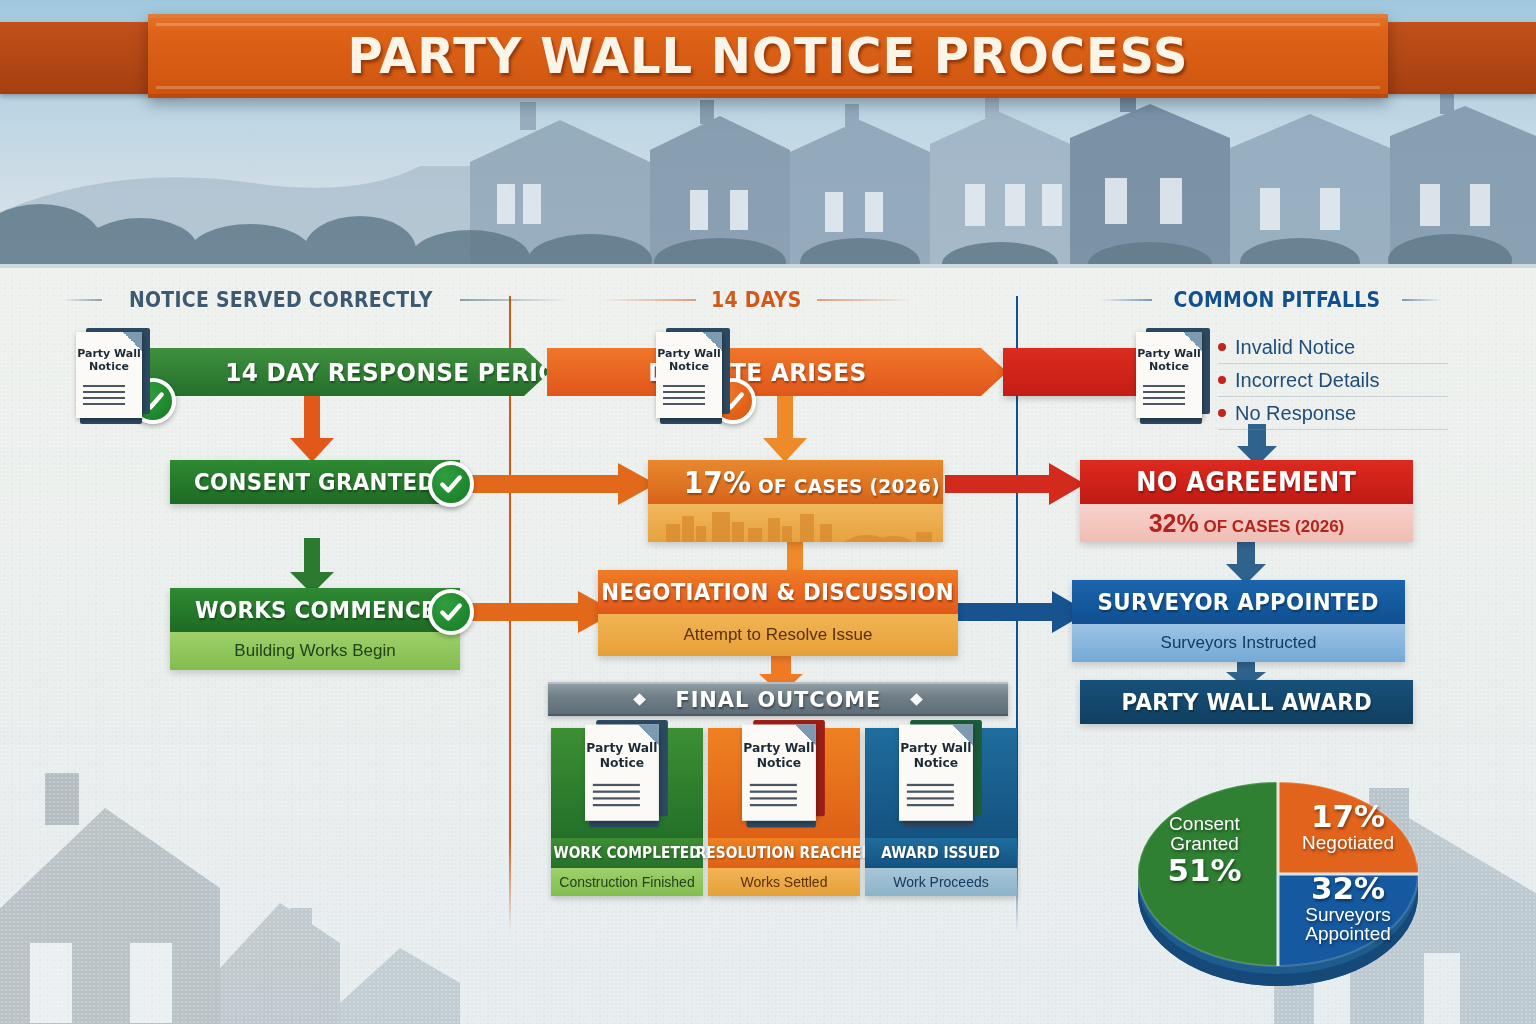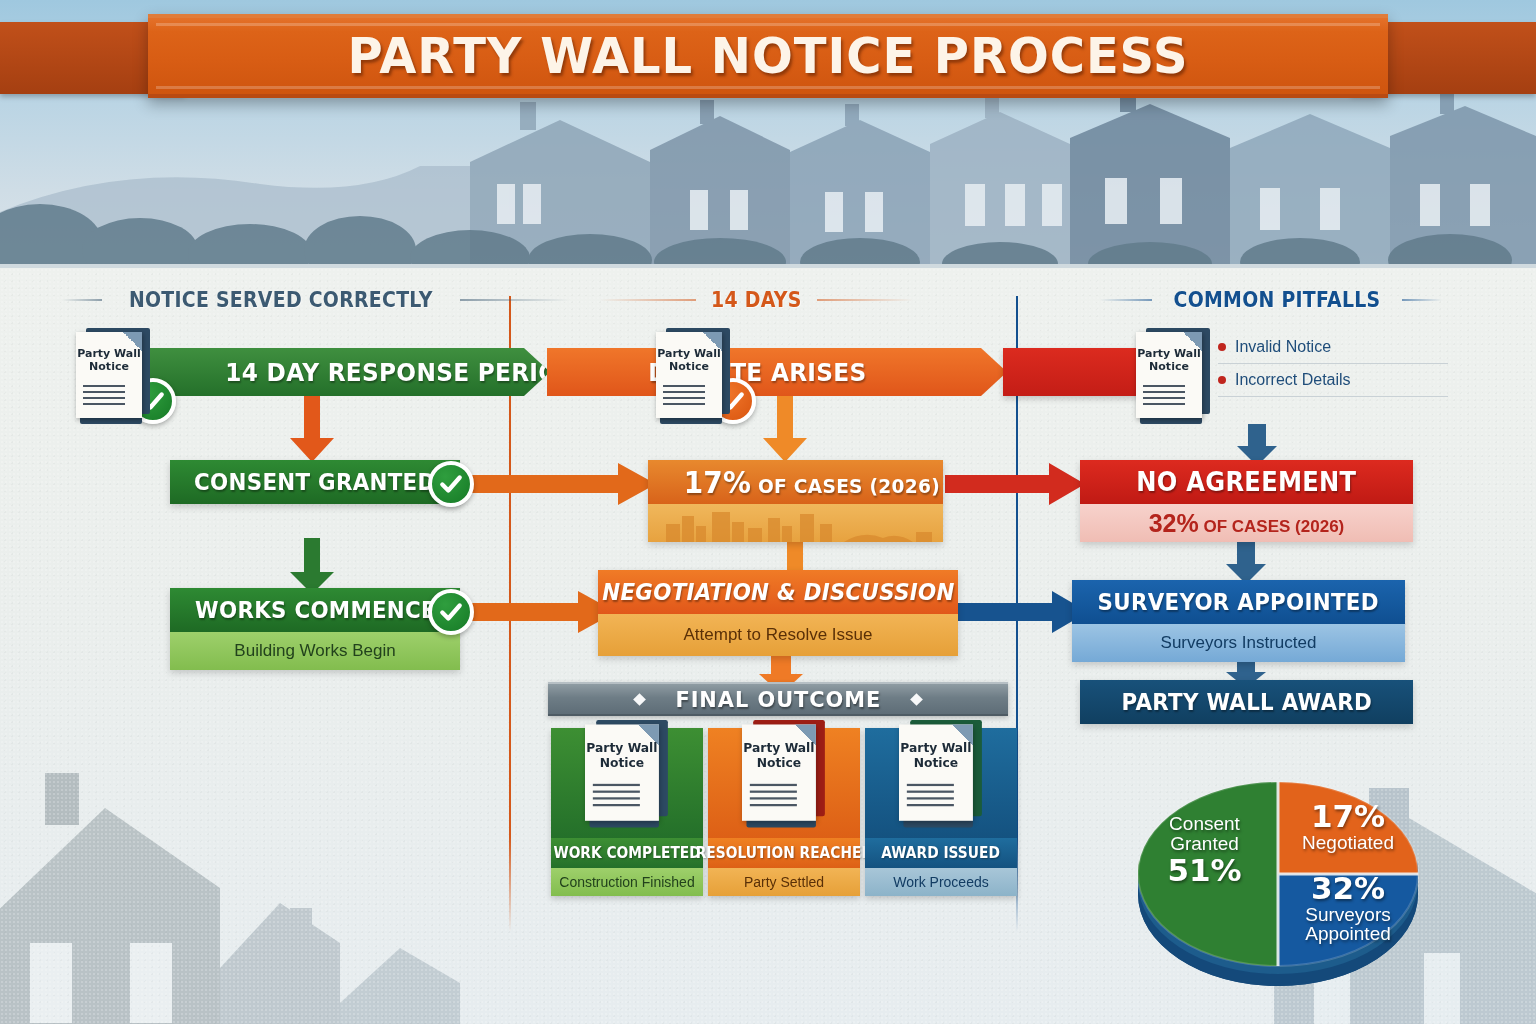--- a/index.html
+++ b/index.html
@@ -99,21 +99,21 @@
              font-family:"DejaVu Sans", sans-serif; font-weight:bold; font-size:11px; line-height:13px;
              color:#1d2b38; }
   .doc .lines { position:absolute; left:7px; top:53px; width:42px; }
   .doc .lines div { height:2px; background:#4a5663; margin-bottom:4px; }
 
   
   .pitfalls { position:absolute; z-index:8; }
   .pitfalls .pf { display:flex; align-items:center; gap:9px; height:33px;
                   border-bottom:1px solid rgba(120,140,160,.30); }
   .pitfalls .dot { width:8px; height:8px; border-radius:50%; background:#c0261e; flex:none; }
-  .pitfalls .ptx { font-size:16px; color:#1f4d7a; white-space:nowrap; }
+  .pitfalls .ptx { font-size:20px; color:#1f4d7a; white-space:nowrap; }
 
   
   .fo-bar { position:absolute; z-index:7; height:34px; display:flex; align-items:center;
             justify-content:center; gap:26px;
             background:linear-gradient(180deg,#8f9ca3 0%, #6e7d86 45%, #5e6d77 100%);
             box-shadow:0 2px 5px rgba(0,0,0,.22);
             border-top:2px solid #b6bfc4; border-bottom:2px solid #4e5b64; }
   .fo-bar .lbl { font-family:"DejaVu Sans", sans-serif; font-weight:bold; font-size:22px; color:#fff;
                  letter-spacing:1px; transform:scaleX(.95); text-shadow:1px 2px 2px rgba(0,0,0,.4); }
   .fo-bar .dia { width:9px; height:9px; background:#fff; transform:rotate(45deg); opacity:.95; }
@@ -344,20 +344,24 @@
 
   <div class="pitfalls" style="left:1218px; top:331px; width:230px;">
     <div class="pf">
       <div class="dot"></div>
       <div class="ptx">Invalid Notice</div>
     </div>
     <div class="pf">
       <div class="dot"></div>
       <div class="ptx">Incorrect Details</div>
     </div>
+    <div class="pf">
+      <div class="dot"></div>
+      <div class="ptx">No Response</div>
+    </div>
   </div>
 
   <svg class="arr-d" style="left:288px; top:396px; width:48px; height:66px;" viewBox="0 0 48 66">
     <path d="M16,0 H32 V42 H46 L24,66 L2,42 H16 Z" fill="#e2581a"></path>
   </svg>
   <svg class="arr-d" style="left:761px; top:396px; width:48px; height:66px;" viewBox="0 0 48 66">
     <path d="M16,0 H32 V42 H46 L24,66 L2,42 H16 Z" fill="#ef8a28"></path>
   </svg>
   <svg class="arr-d" style="left:1235px; top:424px; width:44px; height:42px;" viewBox="0 0 44 42">
     <path d="M13,0 H31 V22 H42 L22,42 L2,22 H13 Z" fill="#2f628d"></path>
@@ -423,21 +427,21 @@
         </g>
       </svg>
     </div>
   </div>
 
   <svg class="arr-d" style="left:771px; top:538px; width:48px; height:56px;" viewBox="0 0 48 56">
     <path d="M16,0 H32 V34 H46 L24,56 L2,34 H16 Z" fill="#ef8a28"></path>
   </svg>
 
   <div class="card" style="left:598px; top:570px; width:360px;">
-    <div class="hd" style="background:linear-gradient(180deg,#f07b26,#e1571a);font-style:italic;">
+    <div class="hd" style="background:linear-gradient(180deg,#f07b26,#e1571a);">
       <b>NEGOTIATION &amp; DISCUSSION</b>
     </div>
     <div class="sb" style="background:linear-gradient(180deg,#f2b455,#e6a038); height:42px;">
       <i style="color:#5a3007;">Attempt to Resolve Issue</i>
     </div>
   </div>
 
   <svg class="arr-d" style="left:757px; top:652px; width:48px; height:42px;" viewBox="0 0 48 42">
     <path d="M14,0 H34 V22 H46 L24,42 L2,22 H14 Z" fill="#ef7a26"></path>
   </svg>
@@ -515,21 +519,21 @@
         </div>
     </div>
   </div>
 
   <div class="oc" style="left:708px; top:728px;">
     <div class="body" style="background:linear-gradient(180deg,#ef8122,#dd6016);"></div>
     <div class="t1" style="background:linear-gradient(180deg,#ef8122,#dd6016);">
       <b>RESOLUTION REACHED</b>
     </div>
     <div class="t2" style="background:linear-gradient(180deg,#f2b455,#e6a038);">
-      <i style="color:#5a3007;">Party Settled</i>
+      <i style="color:#5a3007;">Works Settled</i>
     </div>
   </div>
   <div class="doc" style="left:742px; top:720px; transform:scale(1.12); transform-origin:top left;">
     <div class="back1" style="left:10px; top:0; width:64px; height:86px; background:#9e1e15;"></div>
     <div class="back2" style="left:4px; top:12px; width:62px; height:84px; background:#2d4a63;"></div>
     <div class="sheet">
       <div class="fold"></div>
       <div class="dt">
         <span>Party Wall</span><br>
         <span>Notice</span>

